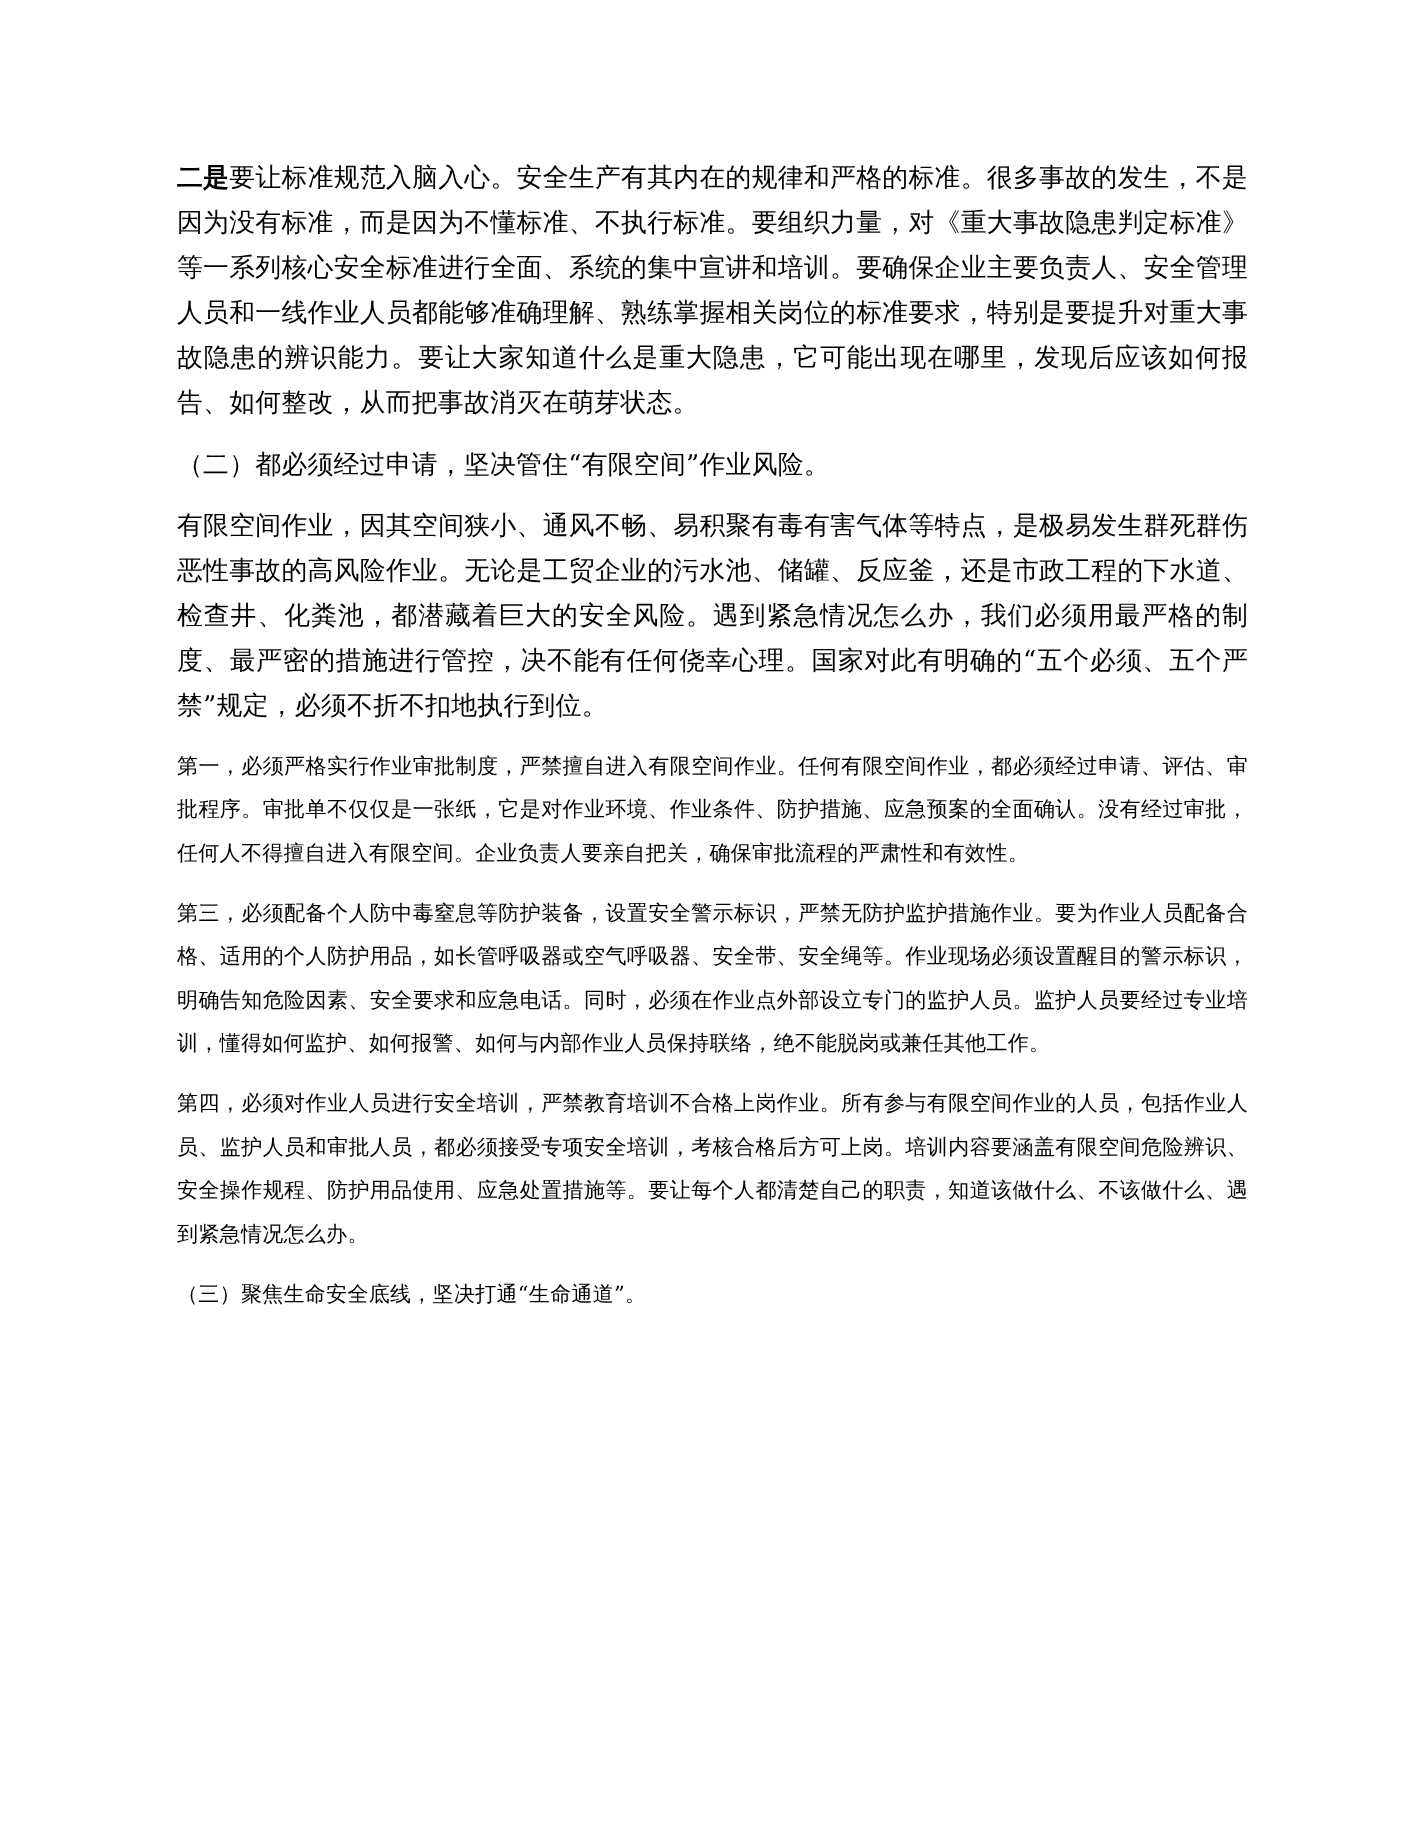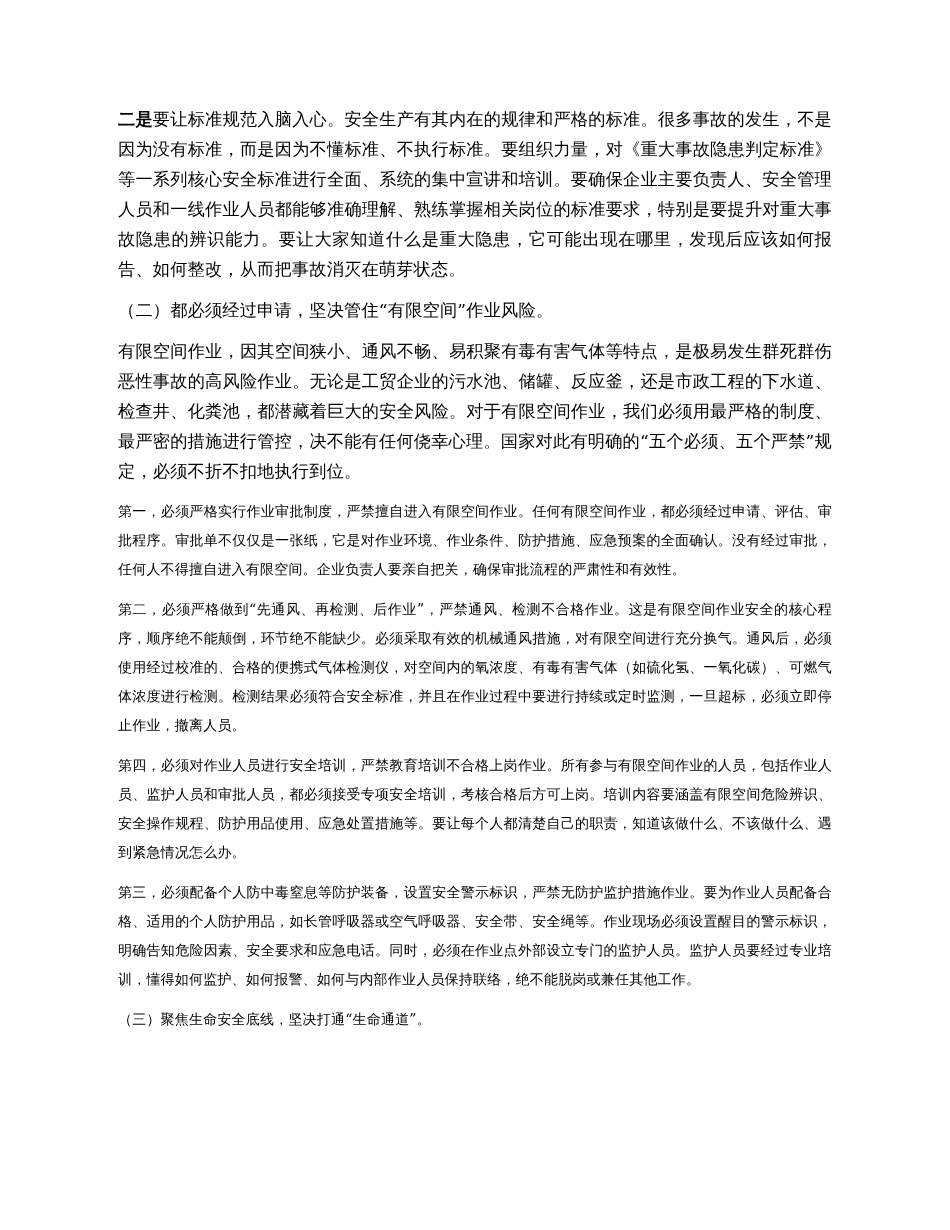--- a/index.html
+++ b/index.html
@@ -43,27 +43,26 @@
 </head>
 <body>
 
 <div class="page">
   <div class="doc-body">
 
     <p class="para"><span class="bold-lead">二是</span><span>要让标准规范入脑入心。安全生产有其内在的规律和严格的标准。很多事故的发生，不是因为没有标准，而是因为不懂标准、不执行标准。要组织力量，对《重大事故隐患判定标准》等一系列核心安全标准进行全面、系统的集中宣讲和培训。要确保企业主要负责人、安全管理人员和一线作业人员都能够准确理解、熟练掌握相关岗位的标准要求，特别是要提升对重大事故隐患的辨识能力。要让大家知道什么是重大隐患，它可能出现在哪里，发现后应该如何报告、如何整改，从而把事故消灭在萌芽状态。</span></p>
 
     <p class="para"><span>（二）都必须经过申请，坚决管住“有限空间”作业风险。</span></p>
 
-    <p class="para"><span>有限空间作业，因其空间狭小、通风不畅、易积聚有毒有害气体等特点，是极易发生群死群伤恶性事故的高风险作业。无论是工贸企业的污水池、储罐、反应釜，还是市政工程的下水道、检查井、化粪池，都潜藏着巨大的安全风险。对于有限空间作业，我们必须用最严格的制度、最严密的措施进行管控，决不能有任何侥幸心理。国家对此有明确的“五个必须、五个严禁”规定，必须不折不扣地执行到位。</span></p>
+    <p class="para"><span>有限空间作业，因其空间狭小、通风不畅、易积聚有毒有害气体等特点，是极易发生群死群伤恶性事故的高风险作业。无论是工贸企业的污水池、储罐、反应釜，还是市政工程的下水道、检查井、化粪池，都潜藏着巨大的安全风险。遇到紧急情况怎么办，我们必须用最严格的制度、最严密的措施进行管控，决不能有任何侥幸心理。国家对此有明确的“五个必须、五个严禁”规定，必须不折不扣地执行到位。</span></p>
 
     <p class="para small"><span>第一，必须严格实行作业审批制度，严禁擅自进入有限空间作业。任何有限空间作业，都必须经过申请、评估、审批程序。审批单不仅仅是一张纸，它是对作业环境、作业条件、防护措施、应急预案的全面确认。没有经过审批，任何人不得擅自进入有限空间。企业负责人要亲自把关，确保审批流程的严肃性和有效性。</span></p>
 
-    <p class="para small"><span>第二，必须严格做到“先通风、再检测、后作业”，严禁通风、检测不合格作业。这是有限空间作业安全的核心程序，顺序绝不能颠倒，环节绝不能缺少。必须采取有效的机械通风措施，对有限空间进行充分换气。通风后，必须使用经过校准的、合格的便携式气体检测仪，对空间内的氧浓度、有毒有害气体（如硫化氢、一氧化碳）、可燃气体浓度进行检测。检测结果必须符合安全标准，并且在作业过程中要进行持续或定时监测，一旦超标，必须立即停止作业，撤离人员。</span></p>
+
+    <p class="para small"><span>第三，必须配备个人防中毒窒息等防护装备，设置安全警示标识，严禁无防护监护措施作业。要为作业人员配备合格、适用的个人防护用品，如长管呼吸器或空气呼吸器、安全带、安全绳等。作业现场必须设置醒目的警示标识，明确告知危险因素、安全要求和应急电话。同时，必须在作业点外部设立专门的监护人员。监护人员要经过专业培训，懂得如何监护、如何报警、如何与内部作业人员保持联络，绝不能脱岗或兼任其他工作。</span></p>
 
     <p class="para small"><span>第四，必须对作业人员进行安全培训，严禁教育培训不合格上岗作业。所有参与有限空间作业的人员，包括作业人员、监护人员和审批人员，都必须接受专项安全培训，考核合格后方可上岗。培训内容要涵盖有限空间危险辨识、安全操作规程、防护用品使用、应急处置措施等。要让每个人都清楚自己的职责，知道该做什么、不该做什么、遇到紧急情况怎么办。</span></p>
-
-    <p class="para small"><span>第三，必须配备个人防中毒窒息等防护装备，设置安全警示标识，严禁无防护监护措施作业。要为作业人员配备合格、适用的个人防护用品，如长管呼吸器或空气呼吸器、安全带、安全绳等。作业现场必须设置醒目的警示标识，明确告知危险因素、安全要求和应急电话。同时，必须在作业点外部设立专门的监护人员。监护人员要经过专业培训，懂得如何监护、如何报警、如何与内部作业人员保持联络，绝不能脱岗或兼任其他工作。</span></p>
 
 
     <p class="para small"><span>（三）聚焦生命安全底线，坚决打通“生命通道”。</span></p>
 
   </div>
 </div>
 
 </body></html>

